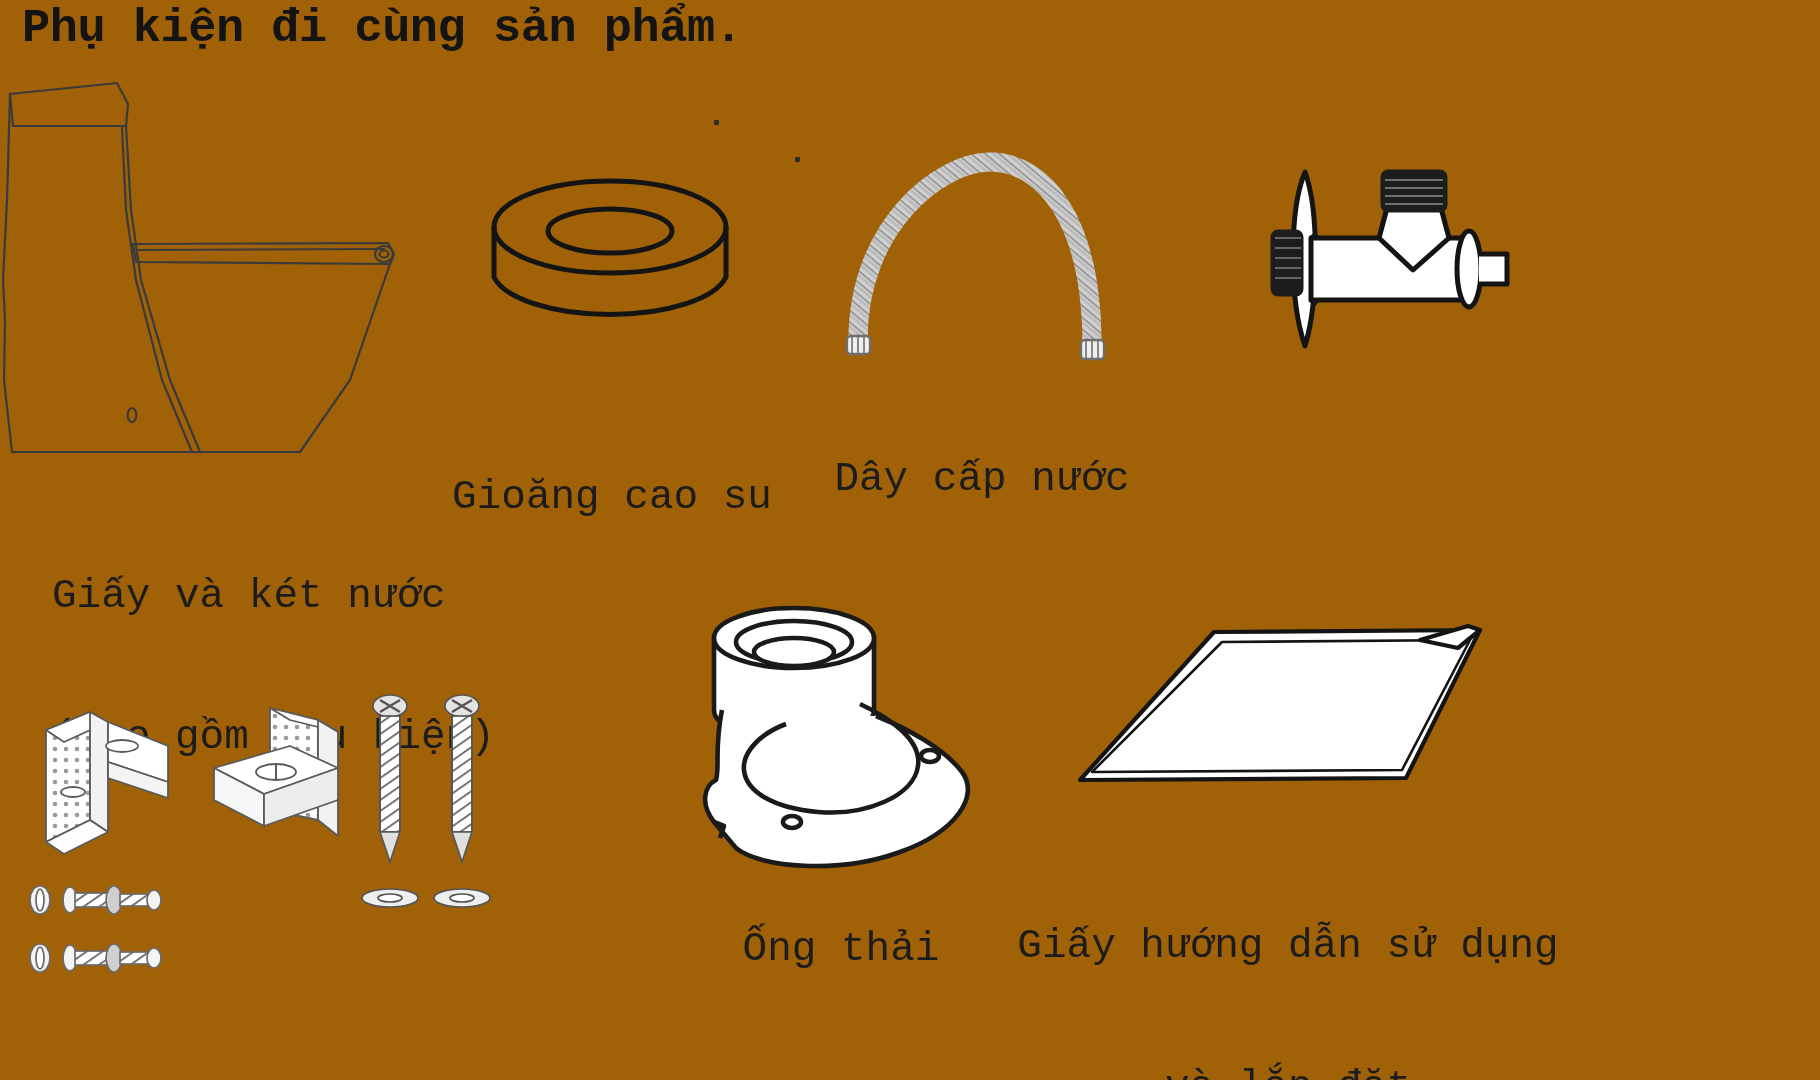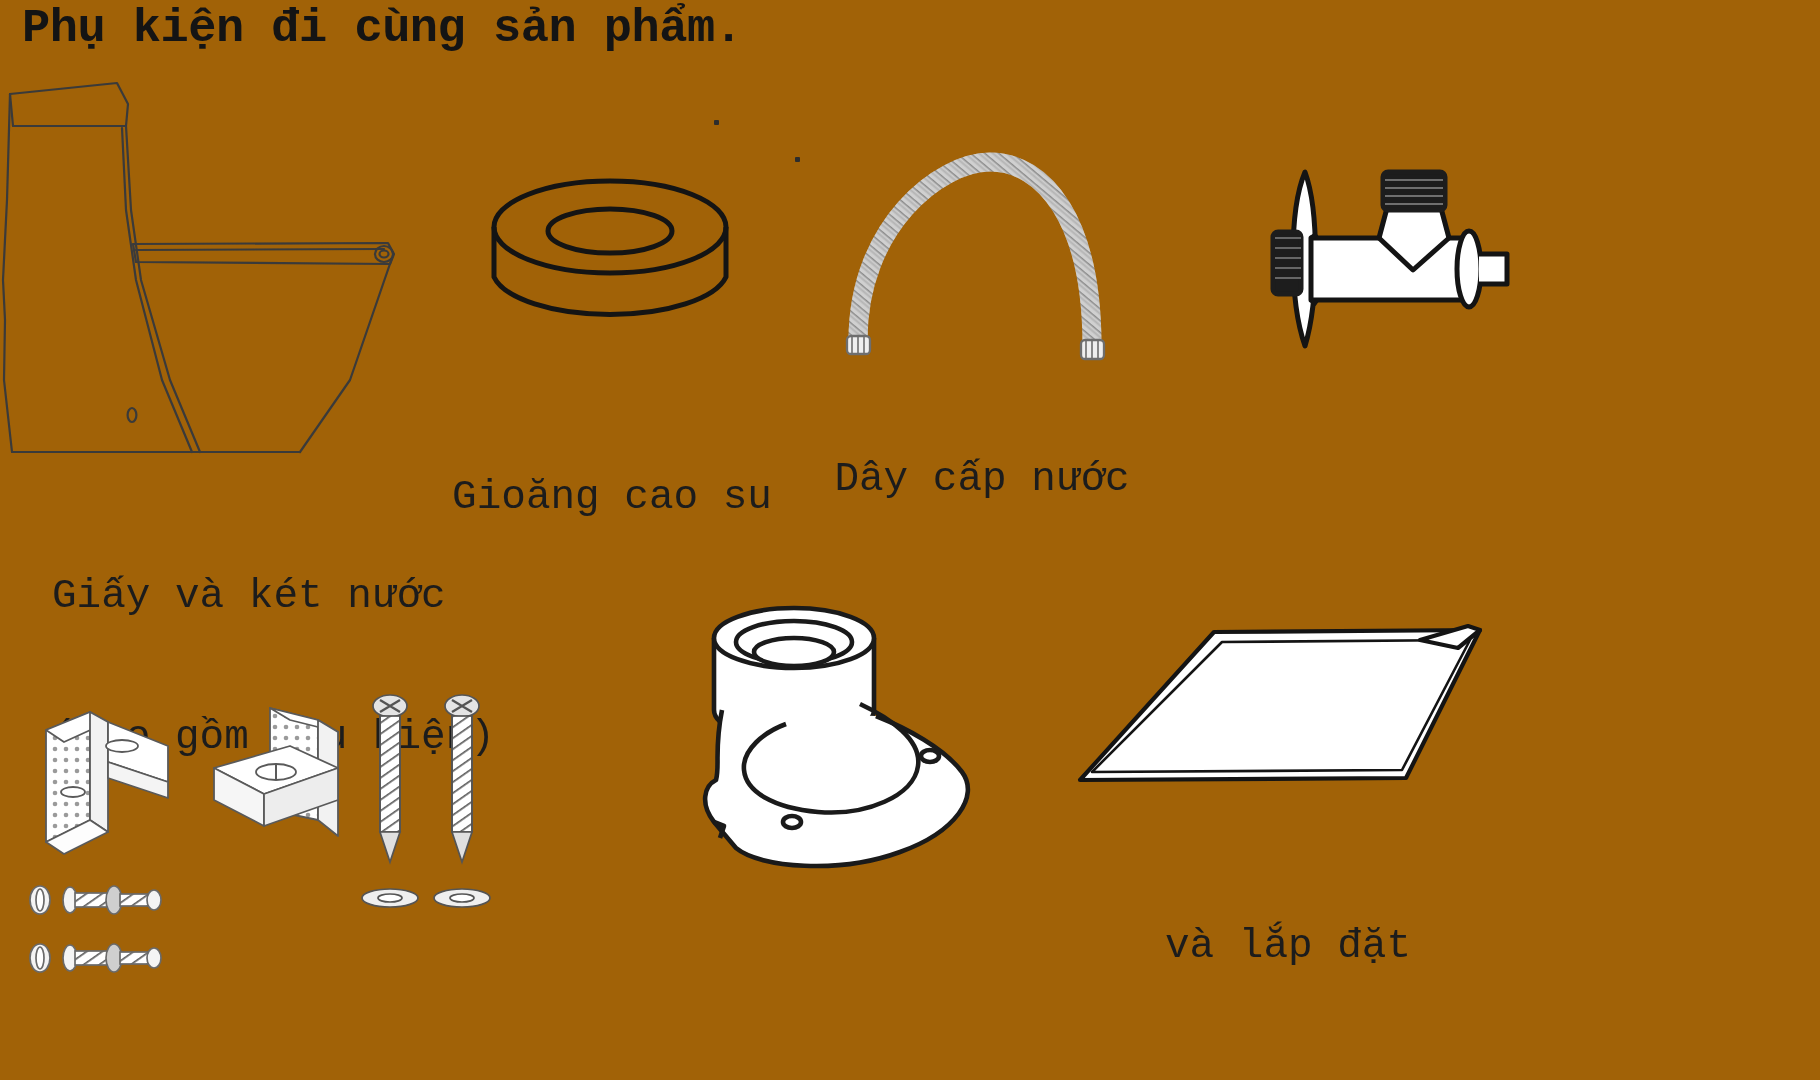--- a/index.html
+++ b/index.html
@@ -264,30 +264,34 @@
                  C 84 218, 56 202, 54 180
                  C 52 160, 74 142, 96 134" fill="none"></path>
 
         <path d="M24 232 L34 236 L30 248" fill="none"></path>
 
         <ellipse cx="240" cy="166" rx="9" ry="6"></ellipse>
         <ellipse cx="102" cy="232" rx="9" ry="6"></ellipse>
       </g>
     </svg>
   </div>
+  <div class="label center" style="left:841px;top:833px;">
+    <div>Ống thải</div>
+  </div>
 
   <div class="fig" style="left:1060px;top:600px;">
     <svg width="450" height="200" viewBox="0 0 450 200">
       <g fill="#ffffff" stroke="#141414" stroke-width="4.2" stroke-linejoin="round">
 
         <polygon points="154,32 420,30 346,178 20,180"></polygon>
 
         <polygon points="162,42 410,40 342,170 32,172" fill="none" stroke-width="2.6"></polygon>
 
         <path d="M420,30 L398,48 L360,40 L408,26 Z" fill="#ffffff"></path>
       </g>
     </svg>
   </div>
   <div class="label center" style="left:1288px;top:830px;">
+    <div>Giấy hướng dẫn sử dụng</div>
     <div>và lắp đặt</div>
   </div>
 
 </div>
 
 </body></html>

